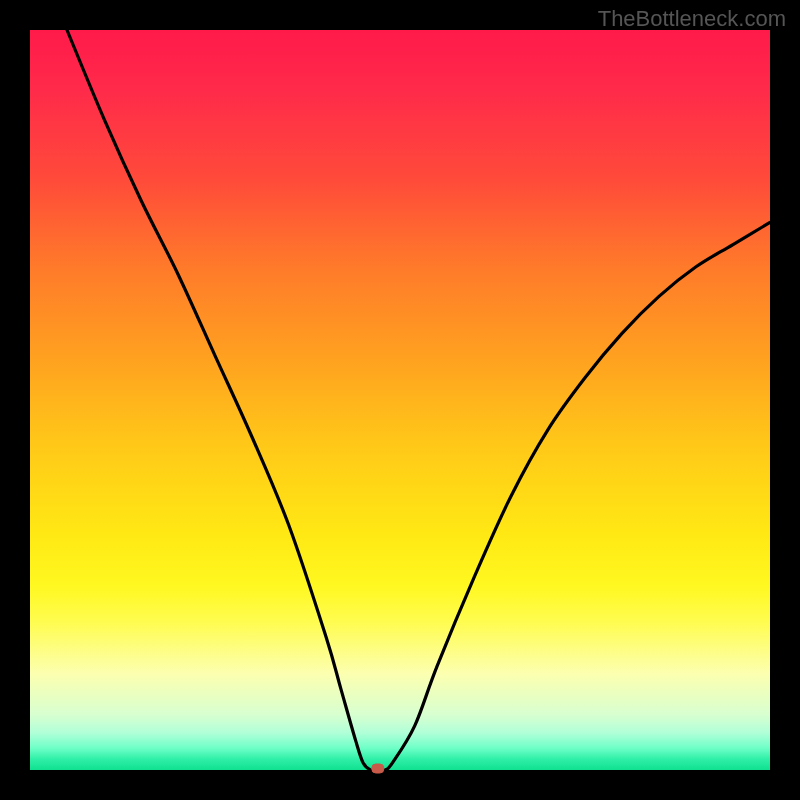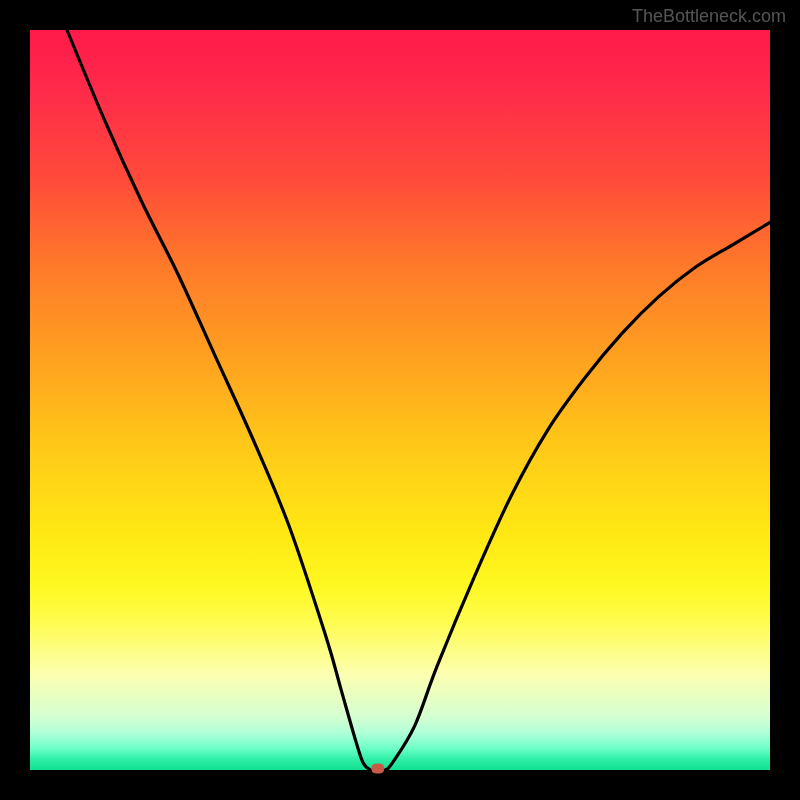--- a/index.html
+++ b/index.html
@@ -9,21 +9,21 @@
     background: #000;
     position: relative;
     overflow: hidden;
     font-family: Arial, sans-serif;
   }
   .watermark {
     position: absolute;
     top: 6px;
     right: 14px;
     color: #555;
-    font-size: 18px;
+    font-size: 22px;
     font-weight: 500;
     z-index: 10;
   }
   .plot-area {
     position: absolute;
     left: 30px;
     top: 30px;
     width: 740px;
     height: 740px;
     background: linear-gradient(to bottom,

